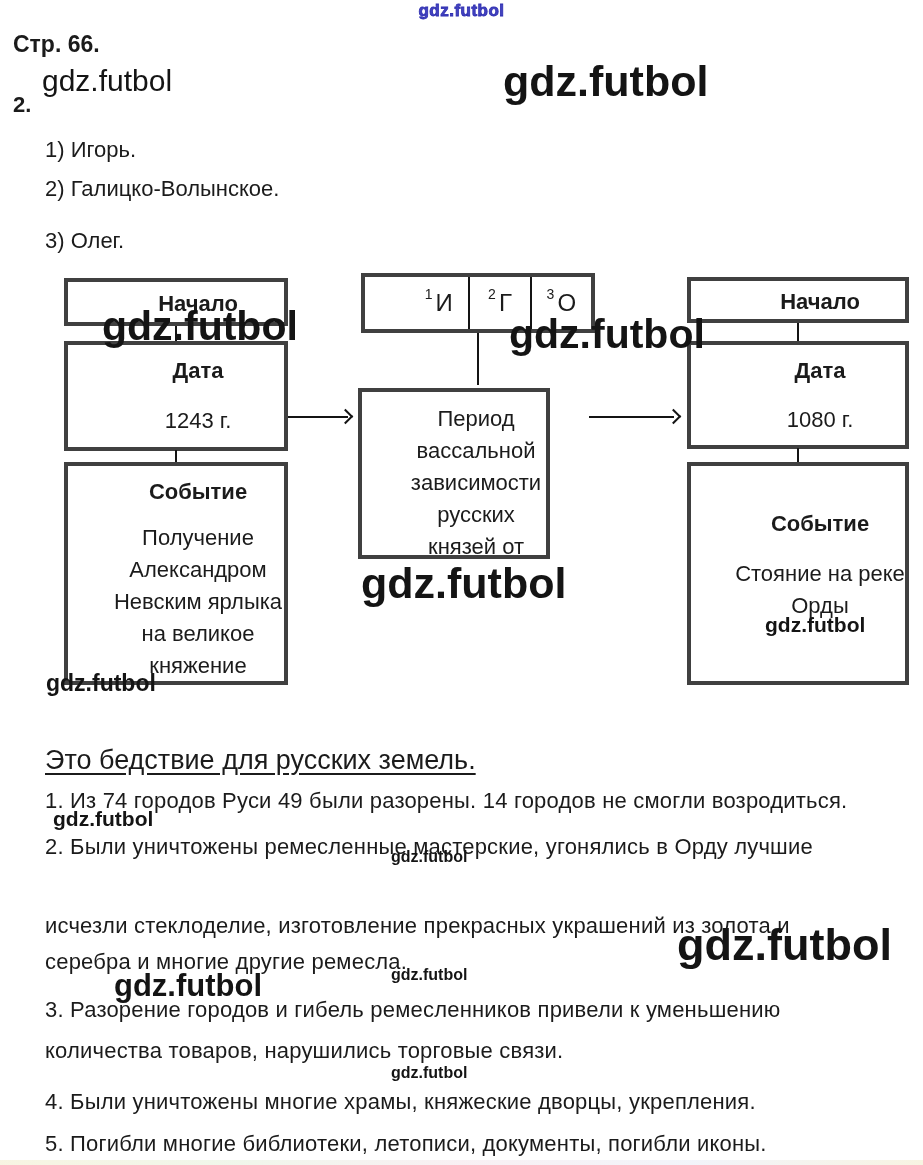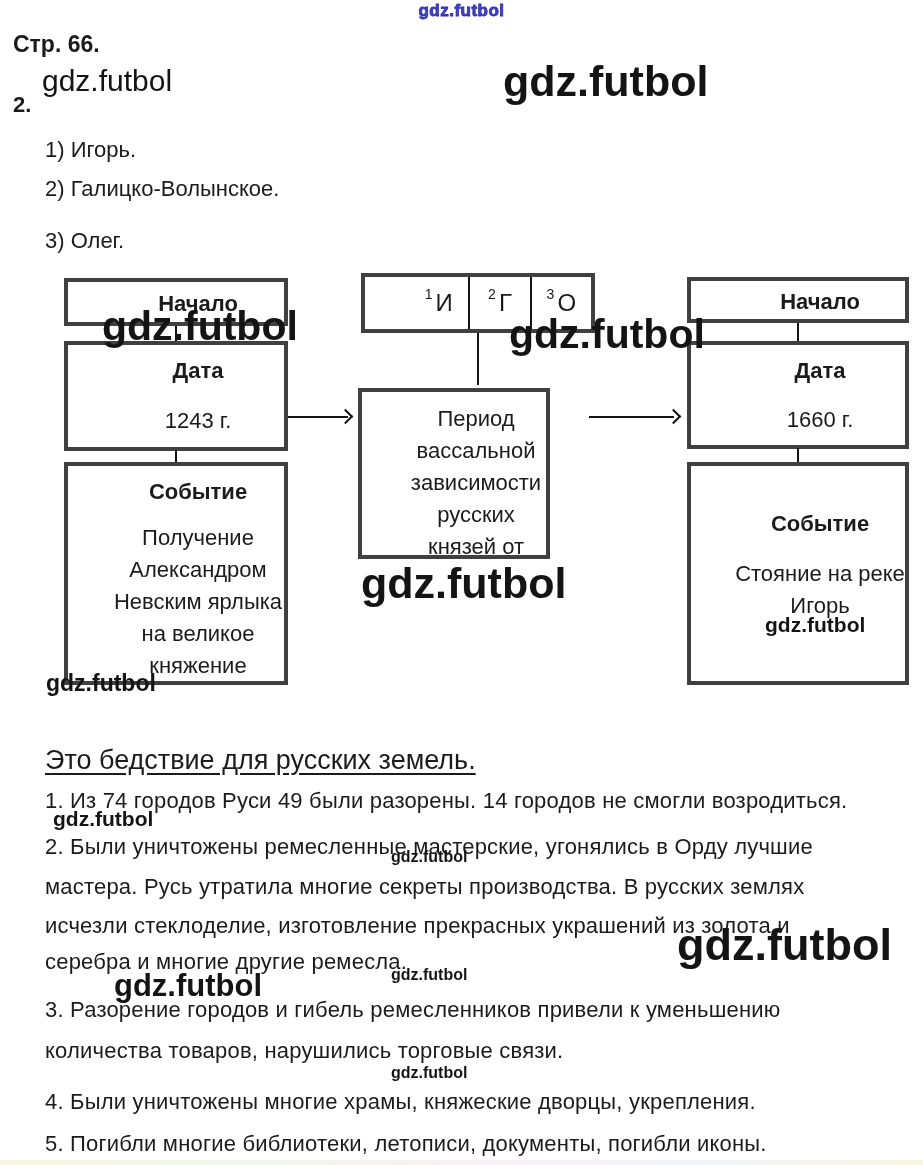--- a/index.html
+++ b/index.html
@@ -101,27 +101,27 @@
       <div class="dline">зависимости</div>
       <div class="dline">русских князей от</div>
     </div>
   </div>
 
   <div class="dbox" style="left:687px;top:277px;width:222px;height:46px;">
     <div class="dlabel" style="margin-top:8px">Начало</div>
   </div>
   <div class="dbox" style="left:687px;top:341px;width:222px;height:108px;">
     <div class="dlabel" style="margin-top:13px">Дата</div>
-    <div style="margin-top:23px">1660 г.</div>
+    <div style="margin-top:23px">1080 г.</div>
   </div>
   <div class="dbox" style="left:687px;top:462px;width:222px;height:223px;">
     <div class="dlabel" style="margin-top:45px">Событие</div>
     <div style="margin-top:21px">
       <div class="dline">Стояние на реке</div>
-      <div class="dline">Игорь</div>
+      <div class="dline">Орды</div>
     </div>
   </div>
 
   <div class="conn" style="left:175px;top:326px;width:2px;height:15px;"></div>
   <div class="conn" style="left:175px;top:450px;width:2px;height:12px;"></div>
   <div class="conn" style="left:797px;top:323px;width:2px;height:18px;"></div>
   <div class="conn" style="left:797px;top:448px;width:2px;height:14px;"></div>
   <div class="conn" style="left:477px;top:333px;width:2px;height:52px;"></div>
   <div class="conn" style="left:288px;top:416px;width:60px;height:2px;"></div>
   <div class="ahead" style="left:340px;top:411px;"></div>
@@ -132,21 +132,20 @@
   <div class="wm wm-d2">gdz.futbol</div>
   <div class="wm wm-d3">gdz.futbol</div>
   <div class="wm wm-d4">gdz.futbol</div>
   <div class="wm wm-d5">gdz.futbol</div>
 
   <div class="abs heading">Это бедствие для русских земель.</div>
   <div class="abs bline" style="top:788px">1. Из 74 городов Руси 49 были разорены. 14 городов не смогли возродиться.</div>
   <div class="wm wm-b1">gdz.futbol</div>
   <div class="abs bline" style="top:834px">2. Были уничтожены ремесленные мастерские, угонялись в Орду лучшие</div>
   <div class="wm wm-b2">gdz.futbol</div>
-  <div class="abs bline" style="top:874px">мастера. Русь утратила многие секреты производства. В русских землях</div>
   <div class="abs bline" style="top:913px">исчезли стеклоделие, изготовление прекрасных украшений из золота и</div>
   <div class="abs bline" style="top:949px">серебра и многие другие ремесла.</div>
   <div class="wm wm-b3">gdz.futbol</div>
   <div class="wm wm-b4">gdz.futbol</div>
   <div class="wm wm-b5">gdz.futbol</div>
   <div class="abs bline" style="top:997px">3. Разорение городов и гибель ремесленников привели к уменьшению</div>
   <div class="abs bline" style="top:1038px">количества товаров, нарушились торговые связи.</div>
   <div class="wm wm-b6">gdz.futbol</div>
   <div class="abs bline" style="top:1089px">4. Были уничтожены многие храмы, княжеские дворцы, укрепления.</div>
   <div class="abs bline" style="top:1131px">5. Погибли многие библиотеки, летописи, документы, погибли иконы.</div>

